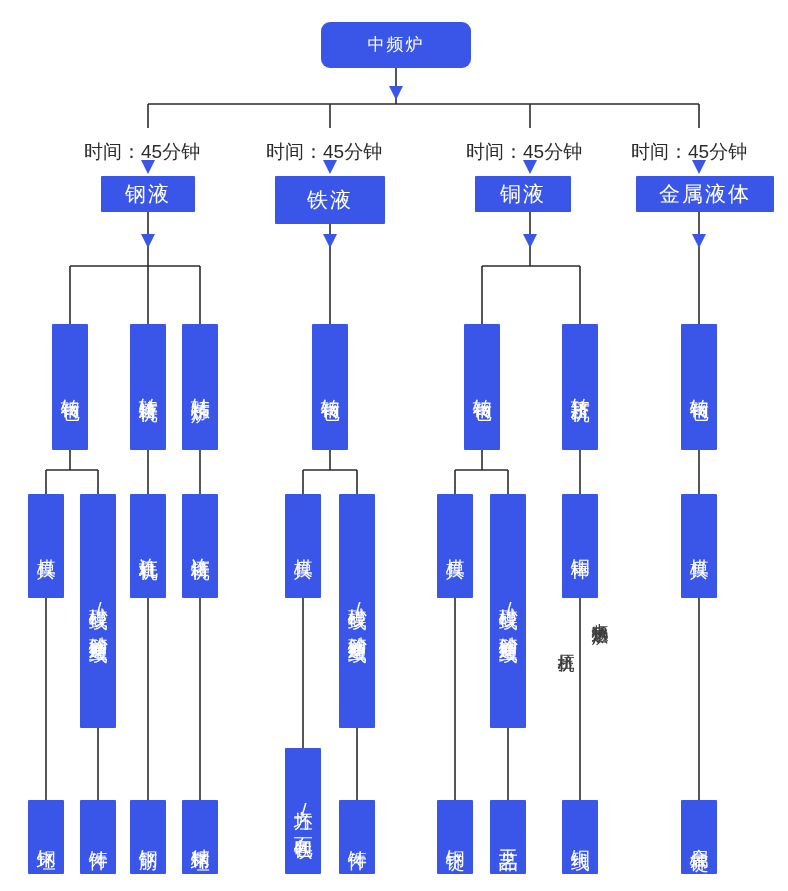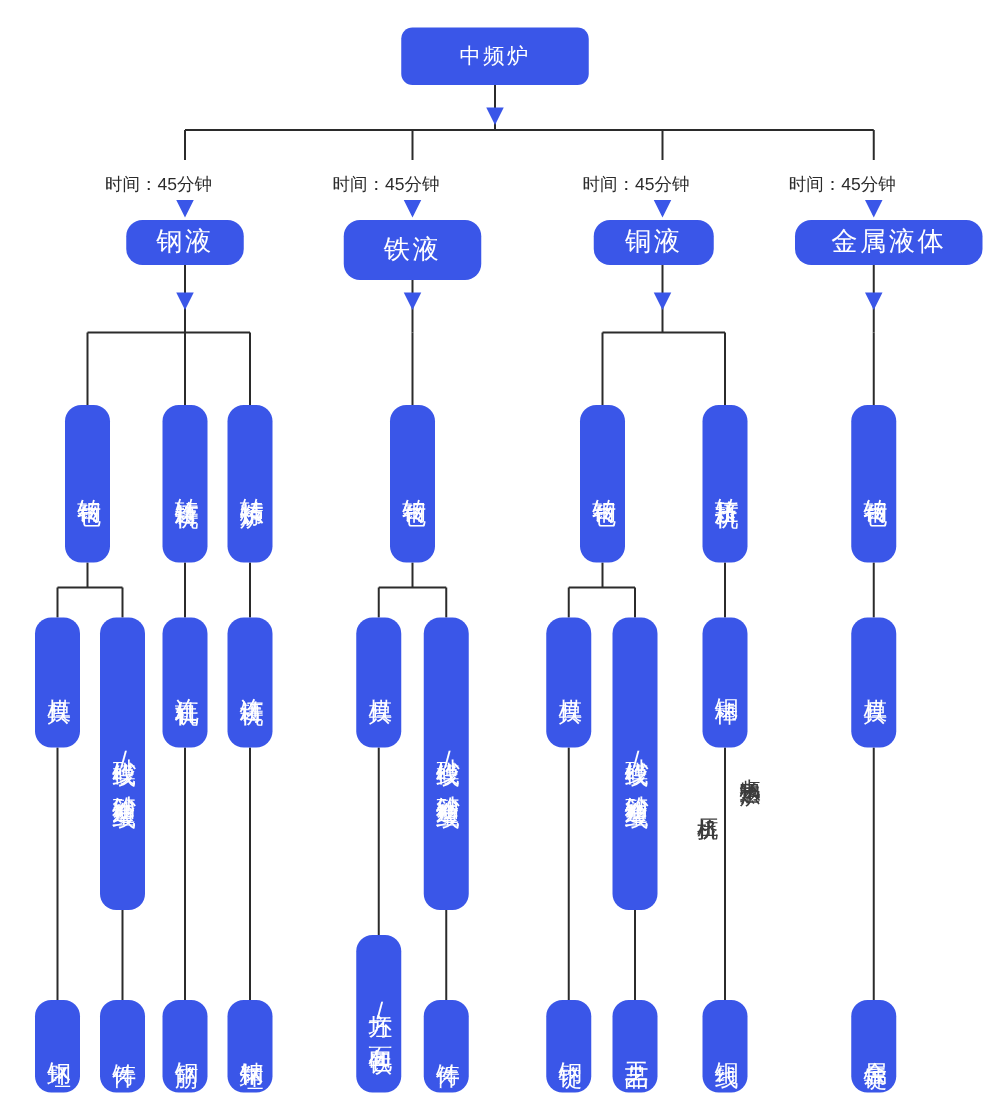--- a/index.html
+++ b/index.html
@@ -23,21 +23,21 @@
     left: 0;
     top: 0;
     width: 788px;
     height: 891px;
     pointer-events: none;
   }
   .node {
     position: absolute;
     background: #3a56e8;
     color: #ffffff;
-    border-radius: 13px;
+    border-radius: 1px;
     display: flex;
     align-items: center;
     justify-content: center;
     text-align: center;
     line-height: 1.08;
     box-sizing: border-box;
     letter-spacing: 0.5px;
   }
   .node.root {
     font-size: 17px;
@@ -50,21 +50,21 @@
   }
   .node.vert {
     writing-mode: vertical-rl;
     text-orientation: upright;
     font-size: 19px;
     letter-spacing: 2px;
     padding: 6px 0;
   }
   .label {
     position: absolute;
-    font-size: 14px;
+    font-size: 19px;
     color: #2b2b2b;
     white-space: nowrap;
   }
   .vlabel {
     position: absolute;
     writing-mode: vertical-rl;
     text-orientation: upright;
     font-size: 17px;
     color: #3c3c3c;
     line-height: 1.15;
@@ -168,21 +168,21 @@
 
   <div class="node level2" style="left:101px; top:176px; width:94px; height:36px;">
     <span>钢液</span>
   </div>
   <div class="node level2" style="left:275px; top:176px; width:110px; height:48px;align-items:center;">
     <span>铁液</span>
   </div>
   <div class="node level2" style="left:475px; top:176px; width:96px; height:36px;">
     <span>铜液</span>
   </div>
-  <div class="node level2" style="left:636px; top:176px; width:150px; height:36px;">
+  <div class="node level2" style="left:636px; top:176px; width:138px; height:36px;">
     <span>金属液体</span>
   </div>
 
   <div class="node vert" style="left:52px; top:324px; width:36px; height:126px;">
     <span>转钢包</span>
   </div>
   <div class="node vert" style="left:130px; top:324px; width:36px; height:126px;">
     <span>转连铸机</span>
   </div>
   <div class="node vert" style="left:182px; top:324px; width:36px; height:126px;">

